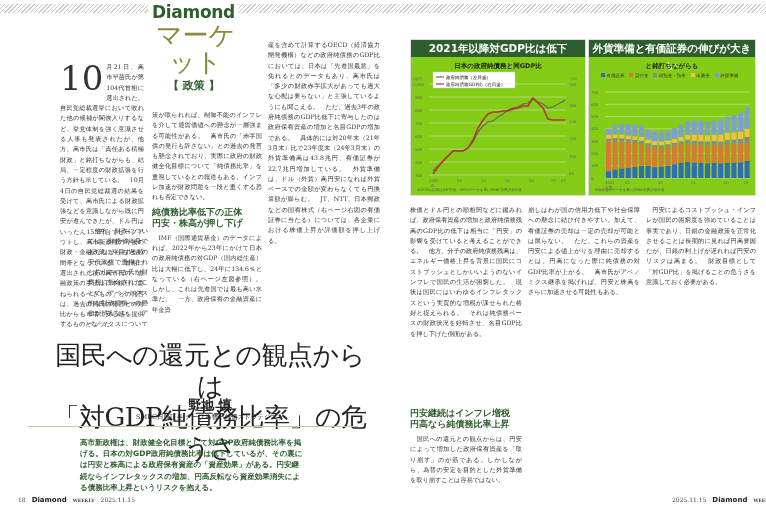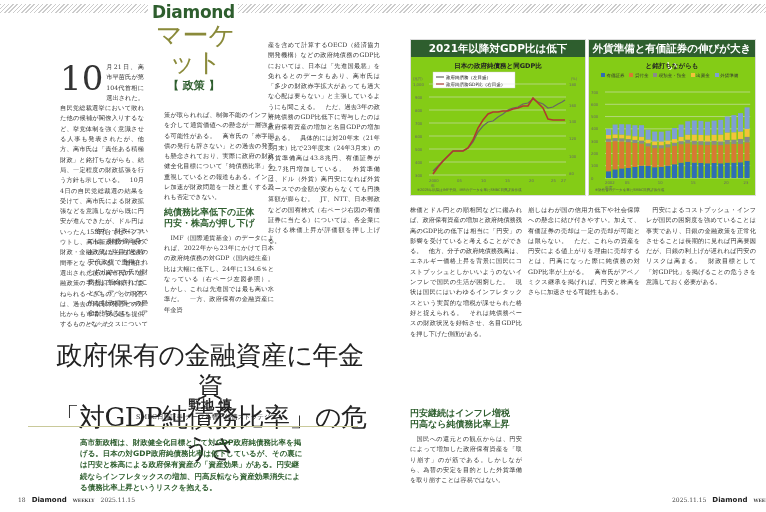--- a/index.html
+++ b/index.html
@@ -37,32 +37,32 @@
 </div>
 <div class="tag">【 政策 】</div>
 
 <div class="col" style="left:60px;top:62px;width:84px;height:270px;">
   <span class="dropcap">10</span>
   <span>月21日、高市早苗氏が第104代首相に選出された。自民党総裁選挙において敗れた他の候補が閣僚入りするなど、挙党体制を強く意識させる人事も発表されたが、他方、高市氏は「責任ある積極財政」と銘打ちながらも、結局、一定程度の財政拡張を行う方針も示している。　10月4日の自民党総裁選の結果を受けて、高市氏による財政拡張などを意識しながら既に円安が進んできたが、ドル円はいったん153円台でピークアウトし、高市新政権の今後の財政・金融政策に注目する時間帯となっている。　首相に選出された後の高市氏の「金融政策の手法は日本銀行に委ねられるべきもの」との発言は、過去の同氏の発言との対比からも市場に安心感を提供するものとなった。</span>
 </div>
 <div class="col" style="left:88px;top:226px;width:60px;height:100px;">
   <span>　他方、財政については、財務省出身でありながらも過去の安倍政権で重用された片山さつき氏が財務相に任命されたことで、アベノミクス的な財政拡張への懸念が拭えない。　アベノミクスについては、当時、デフレ経済への処方箋として論じられており、今次、インフレの下で同様の政</span>
 </div>
-<div class="col" style="left:152px;top:110px;width:110px;height:215px;margin-left:12px;">
+<div class="col" style="left:152px;top:110px;width:110px;height:215px;">
   <span>策が取られれば、制御不能のインフレを介して通貨価値への懸念が一層強まる可能性がある。　高市氏の「赤字国債の発行も辞さない」との過去の発言も懸念されており、実際に政府の財政健全化目標について「純債務比率」を重視しているとの報道もある。インフレ加速が財政問題を一段と重くする恐れも否定できない。</span>
   <div class="subhead" style="white-space:pre-line;">純債務比率低下の正体
 円安・株高が押し下げ</div>
   <span>　IMF（国際通貨基金）のデータによれば、2022年から23年にかけて日本の政府純債務の対GDP（国内総生産）比は大幅に低下し、24年に134.6％となっている（右ページ左図参照）。　しかし、これは先進国では最も高い水準だ。　一方、政府保有の金融資産に年金資</span>
 </div>
 <div class="col" style="left:268px;top:40px;width:112px;height:285px;">
   <span>産を含めて計算するOECD（経済協力開発機構）などの政府純債務のGDP比においては、日本は「先進国最悪」を免れるとのデータもあり、高市氏は「多少の財政赤字拡大があっても過大な心配は要らない」と主張しているようにも聞こえる。　ただ、過去3年の政府純債務のGDP比低下に寄与したのは政府保有資産の増加と名目GDPの増加である。　具体的には対20年末（21年3月末）比で23年度末（24年3月末）の外貨準備高は43.8兆円、有価証券が22.7兆円増加している。　外貨準備は、ドル（外貨）高円安になれば外貨ベースでの金額が変わらなくても円換算額が膨らむ。　JT、NTT、日本郵政などの国有株式（右ページ右図の有価証券に当たる）については、各企業における株価上昇が評価額を押し上げる。</span>
 </div>
 
 <div class="headline">
-  <div>政府保有の金融資産に年金資</div>
+  <div>国民への還元との観点からは</div>
   <div>「対GDP純債務比率」の危うさ</div>
 </div>
 <div class="author">野地 慎</div>
 <div class="affil">SMBC日興証券 チーフ為替・外債ストラテジスト</div>
 <div class="rule"></div>
 <div class="lead">高市新政権は、財政健全化目標として対GDP政府純債務比率を掲げる。日本の対GDP政府純債務比率は低下しているが、その裏には円安と株高による政府保有資産の「資産効果」がある。円安継続ならインフレタックスの増加、円高反転なら資産効果消失による債務比率上昇というリスクを抱える。</div>
 
 <div class="chart" style="left:410px;width:174px;">
   <div class="chart-title">2021年以降対GDP比は低下</div>
   <div class="chart-sub">日本の政府純債務と同GDP比</div>

